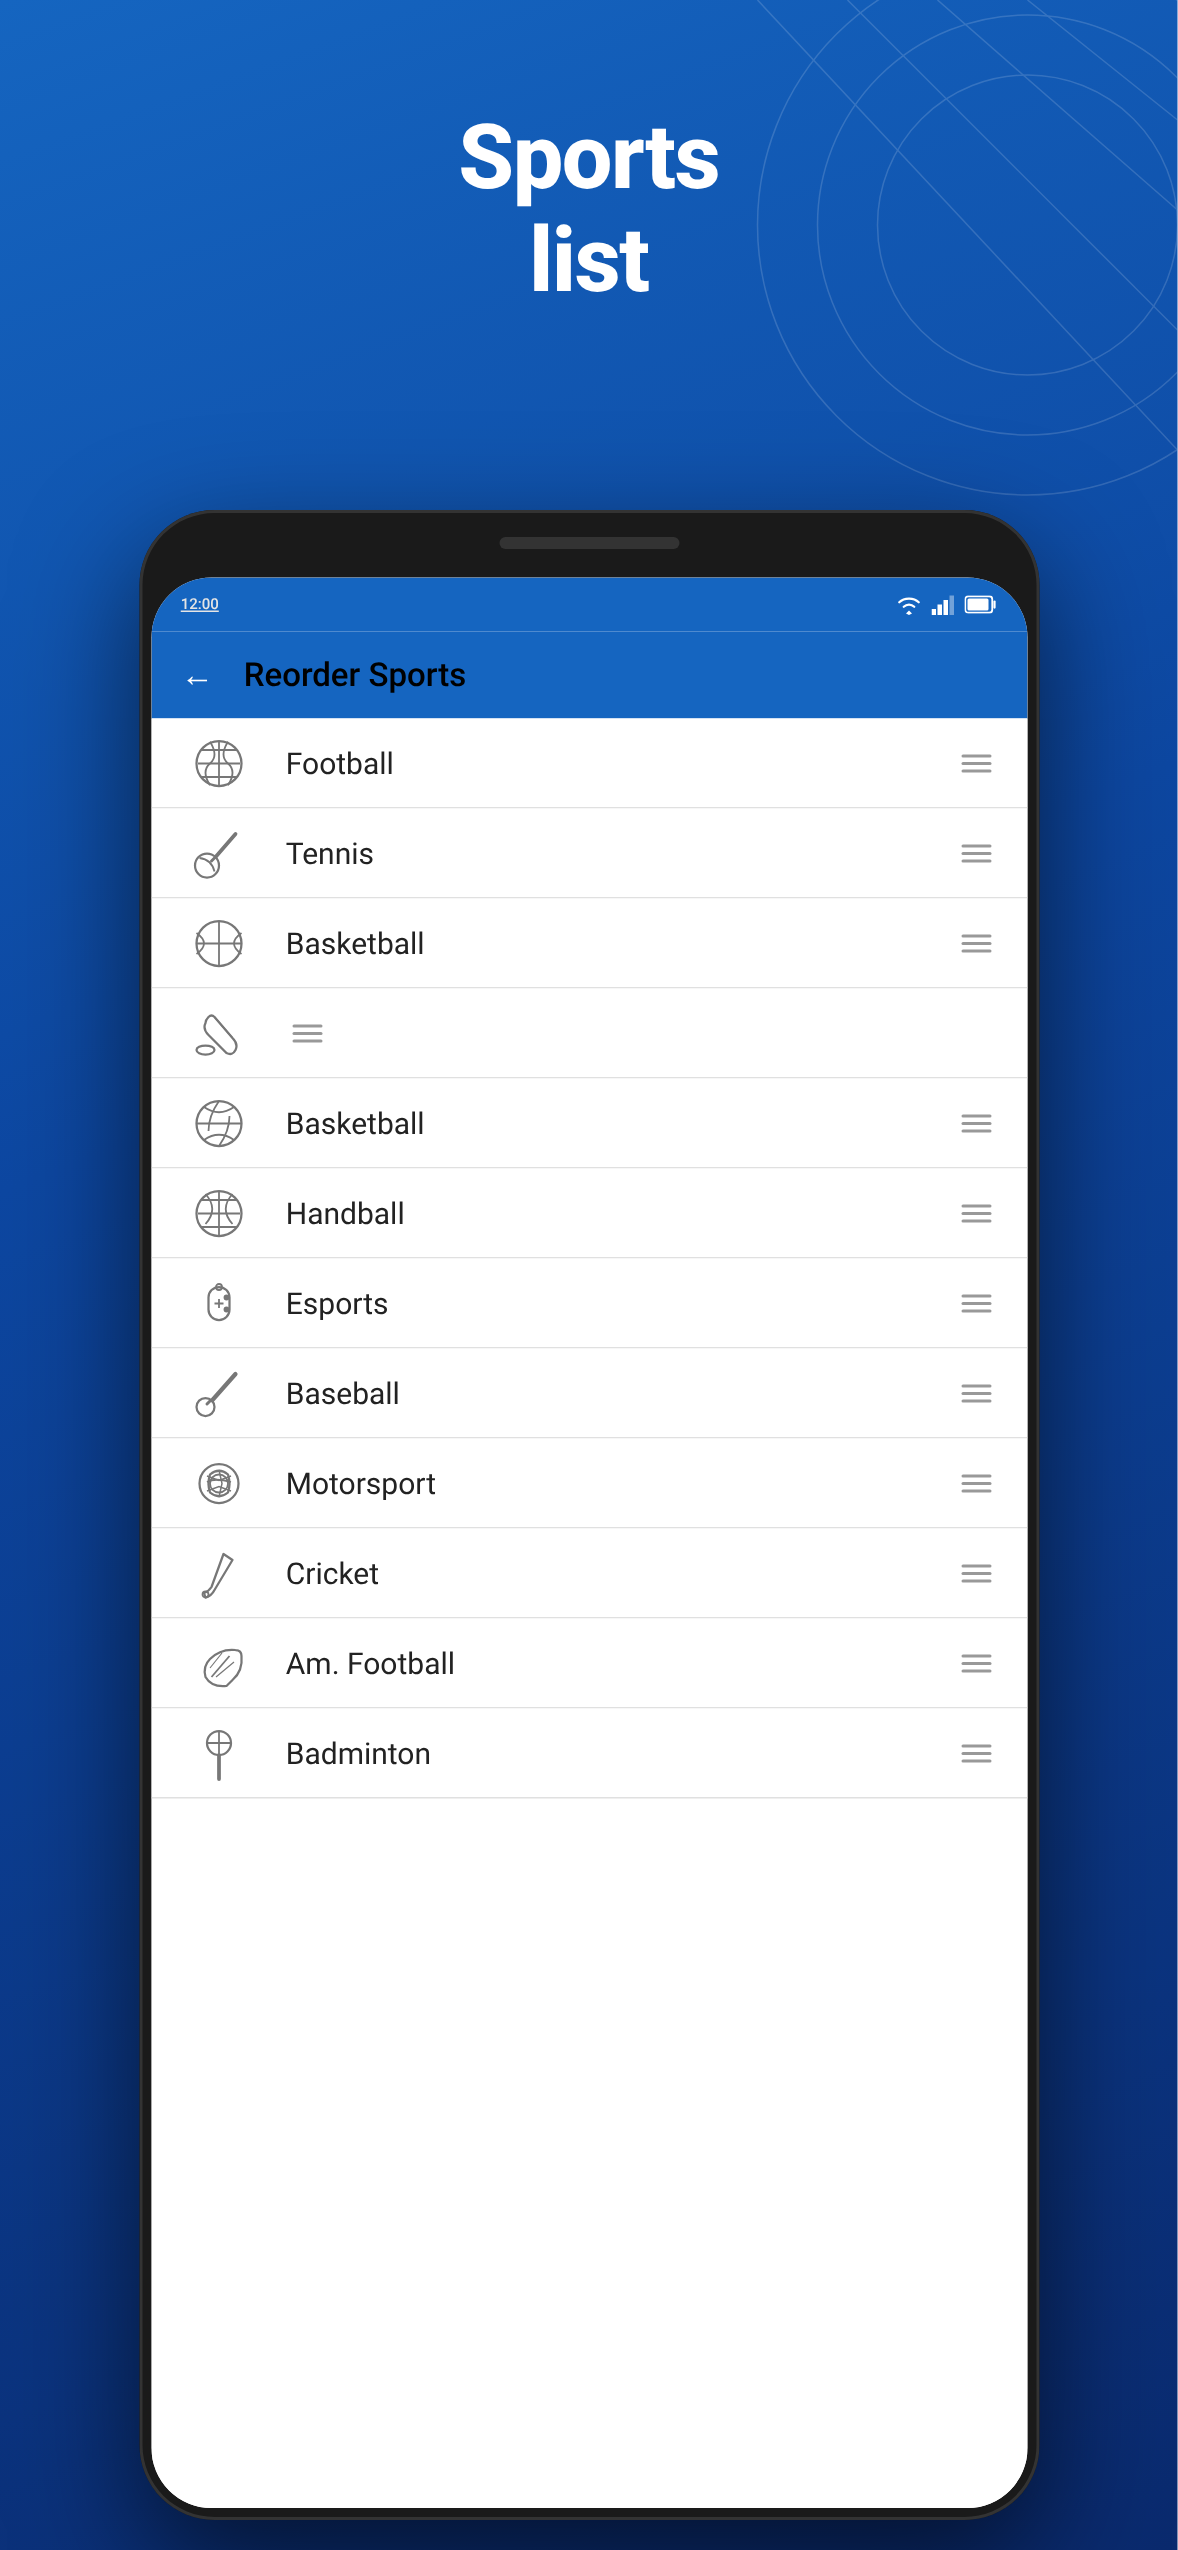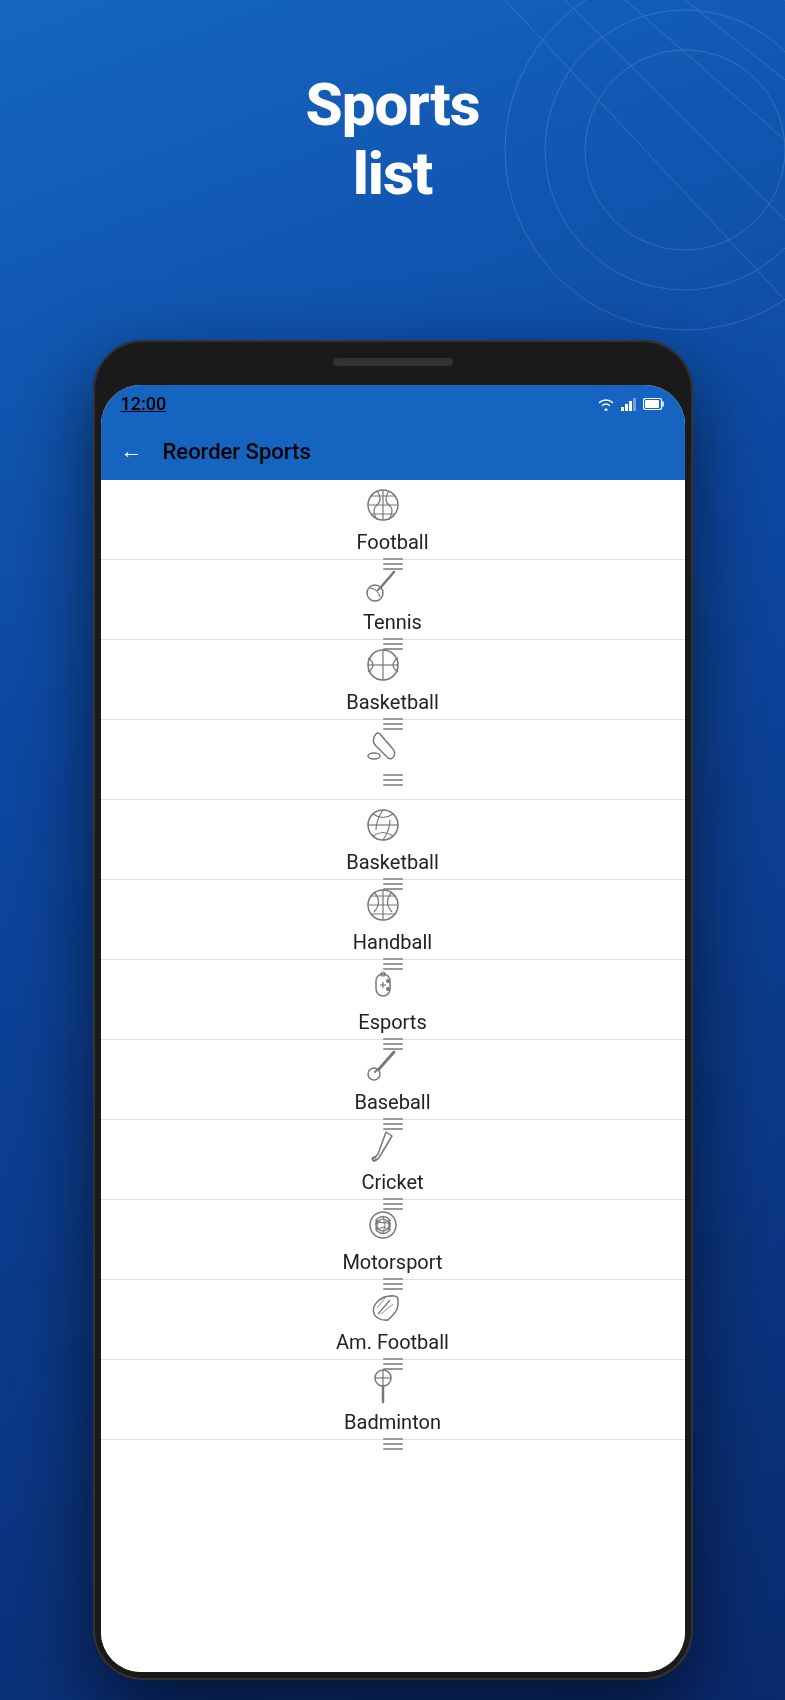--- a/index.html
+++ b/index.html
@@ -78,22 +78,22 @@
     
     .status-bar {
       background: #1565c0;
       display: flex;
       justify-content: space-between;
       align-items: center;
       padding: 8px 20px;
       min-height: 36px;
     }
     .status-time {
-      color: #000000;
-      font-size: 18px;
+      color: #e5e5e5;
+      font-size: 10px;
       font-weight: 500;
       text-decoration: underline;
     }
     .status-icons {
       display: flex;
       gap: 6px;
       align-items: center;
     }
     .status-icon {
       color: white;
@@ -124,24 +124,23 @@
     .sports-list {
       flex: 1;
       overflow-y: auto;
       background: white;
     }
 
     .sport-item {
       display: flex;
       align-items: center;
       padding: 0 20px;
-      height: 80px;
+      height: 60px;
       border-bottom: 1px solid #e0e0e0;
       background: white;
-      flex-direction: column;
     }
 
     .sport-icon-wrap {
       width: 50px;
       height: 50px;
       display: flex;
       align-items: center;
       justify-content: center;
       margin-right: 20px;
       flex-shrink: 0;
@@ -367,35 +366,20 @@
         <div class="drag-handle">
           <span></span>
             <span></span>
             <span></span>
         </div>
       </div>
 
       <div class="sport-item">
         <div class="sport-icon-wrap">
           <svg class="sport-icon-svg" viewBox="0 0 38 38">
-            <path d="M22 6 L28 10 L16 30 Q14 34 10 35 L9 32 Q12 31 14 28 Z" stroke="#777" stroke-width="1.5" fill="none" stroke-linejoin="round"></path>
-            <circle cx="10" cy="33" r="2" stroke="#777" stroke-width="1.2" fill="none"></circle>
-          </svg>
-        </div>
-        <span class="sport-name">Cricket</span>
-        <div class="drag-handle">
-          <span></span>
-            <span></span>
-            <span></span>
-        </div>
-      </div>
-
-      <div class="sport-item">
-        <div class="sport-icon-wrap">
-          <svg class="sport-icon-svg" viewBox="0 0 38 38">
             <circle cx="19" cy="19" r="13" stroke="#777" stroke-width="1.5" fill="none"></circle>
             <circle cx="19" cy="19" r="6" stroke="#777" stroke-width="1.2" fill="none"></circle>
             <path d="M19 10 L21 19 L19 28" stroke="#777" stroke-width="1" fill="none"></path>
             <path d="M11 14 L19 17 L27 14" stroke="#777" stroke-width="1" fill="none"></path>
             <path d="M11 24 L19 21 L27 24" stroke="#777" stroke-width="1" fill="none"></path>
 
             <path d="M13 13 Q19 8 25 13 Q27 19 25 25 Q19 30 13 25 Q11 19 13 13 Z" stroke="#777" stroke-width="1.5" fill="none"></path>
             <path d="M11 18 Q16 15 27 18" stroke="#777" stroke-width="1.2" fill="none"></path>
           </svg>
         </div>
@@ -403,20 +387,35 @@
         <div class="drag-handle">
           <span></span>
             <span></span>
             <span></span>
         </div>
       </div>
 
       <div class="sport-item">
         <div class="sport-icon-wrap">
           <svg class="sport-icon-svg" viewBox="0 0 38 38">
+            <path d="M22 6 L28 10 L16 30 Q14 34 10 35 L9 32 Q12 31 14 28 Z" stroke="#777" stroke-width="1.5" fill="none" stroke-linejoin="round"></path>
+            <circle cx="10" cy="33" r="2" stroke="#777" stroke-width="1.2" fill="none"></circle>
+          </svg>
+        </div>
+        <span class="sport-name">Cricket</span>
+        <div class="drag-handle">
+          <span></span>
+            <span></span>
+            <span></span>
+        </div>
+      </div>
+
+      <div class="sport-item">
+        <div class="sport-icon-wrap">
+          <svg class="sport-icon-svg" viewBox="0 0 38 38">
             <path d="M10 28 Q14 35 24 34 L28 30 Q35 24 34 14 Q34 10 30 10 Q20 9 13 16 Q8 21 10 28 Z" stroke="#777" stroke-width="1.5" fill="none"></path>
             <line x1="14" y1="28" x2="26" y2="14" stroke="#777" stroke-width="1.2"></line>
             <line x1="13" y1="22" x2="21" y2="12" stroke="#777" stroke-width="0.8"></line>
             <line x1="17" y1="28" x2="29" y2="18" stroke="#777" stroke-width="0.8"></line>
           </svg>
         </div>
         <span class="sport-name">Am. Football</span>
         <div class="drag-handle">
           <span></span>
             <span></span>

